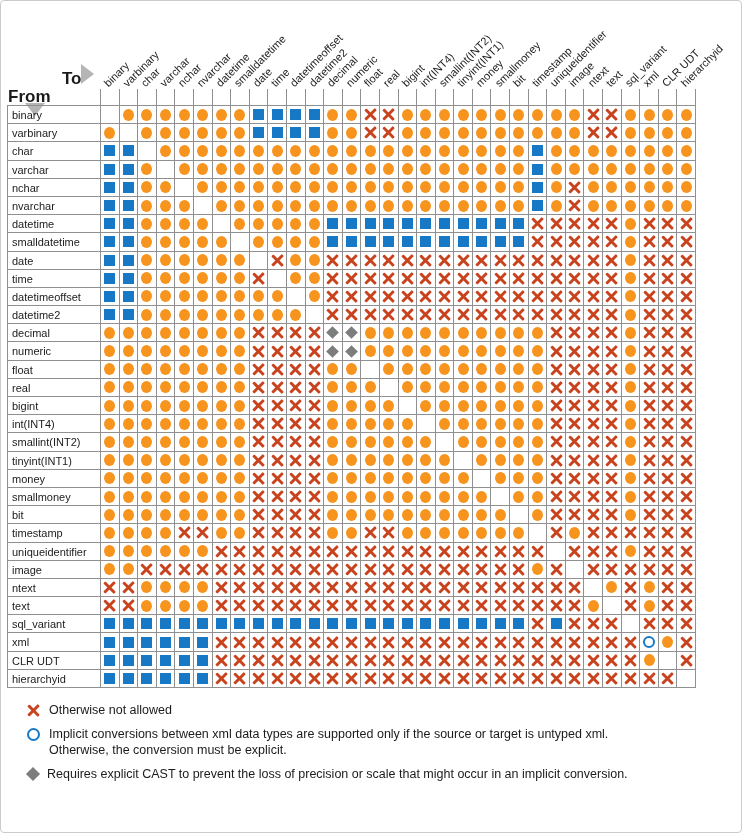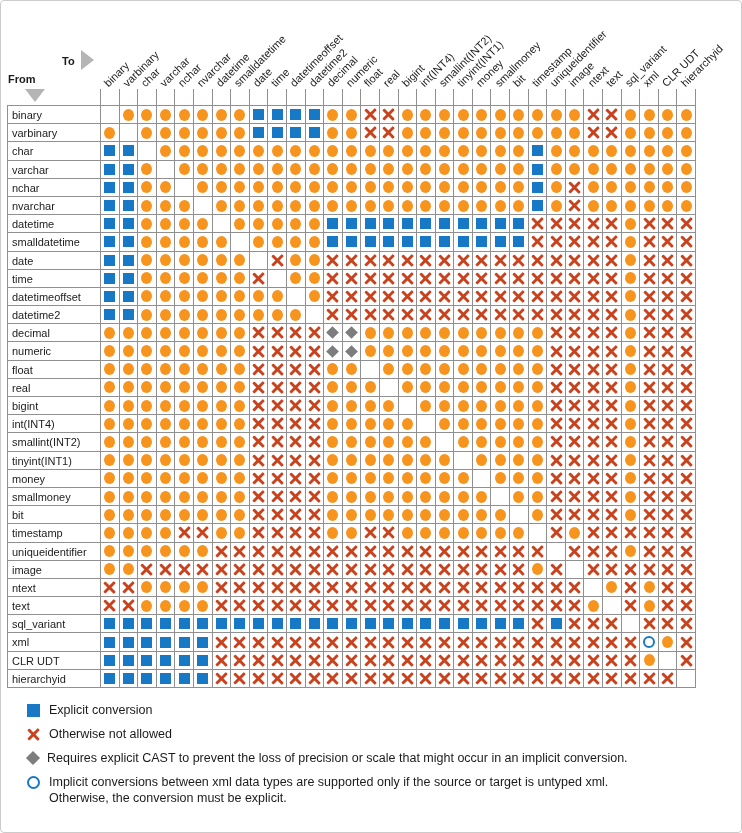--- a/index.html
+++ b/index.html
@@ -5,21 +5,21 @@
   :root{
     --blue:#1779c6; --orange:#f7941d; --red:#c8431d; --gray:#7d7d7d;
     --gl:#909090; --ink:#1b1b1b;
     --lw:94px; --cw:18.6px; --rh:18.2px;
   }
   html,body{margin:0;padding:0;background:#fff;}
   body{font-family:"Liberation Sans",sans-serif;color:var(--ink);}
   .frame{position:relative;width:740px;height:831px;border:1px solid #cbcbcb;border-radius:4px;background:#fff;overflow:hidden;}
 
   
-  .corner{position:absolute;left:6px;top:46px;width:100px;height:46px;font-size:11px;font-weight:bold;}
+  .corner{position:absolute;left:6px;top:60px;width:100px;height:46px;font-size:17px;font-weight:bold;}
   .to-label{position:absolute;left:55px;top:8px;}
   .tri-right{position:absolute;left:74px;top:3px;width:0;height:0;
     border-top:10px solid transparent;border-bottom:10px solid transparent;border-left:13px solid #b5b5b5;}
   .from-label{position:absolute;left:1px;top:26px;}
   .tri-down{position:absolute;left:18px;top:42px;width:0;height:0;
     border-left:10px solid transparent;border-right:10px solid transparent;border-top:13px solid #b5b5b5;}
 
   
   #col-labels{position:absolute;left:6px;top:0;width:730px;height:88px;overflow:visible;}
   .col-label{position:absolute;bottom:0;transform:rotate(-45deg);transform-origin:0% 100%;
@@ -3178,31 +3178,27 @@
       <div class="cell">
         <div class="sym sym-n"></div>
       </div>
       <div class="cell">
         <div class="sym sym-n"></div>
       </div>
       <div class="cell"></div>
     </div>
   <div id="legend">
       <div class="lg-item">
-        <div class="sym-e"></div>
-        <div class="lg-text">Explicit conversion</div>
-      </div>
-      <div class="lg-item">
         <div class="sym-n"></div>
         <div class="lg-text">Otherwise not allowed</div>
-      </div>
-      <div class="lg-item">
-        <div class="sym-d"></div>
-        <div class="lg-text">Requires explicit CAST to prevent the loss of precision or scale that might occur in an implicit conversion.</div>
       </div>
       <div class="lg-item">
         <div class="sym-u"></div>
         <div class="lg-text">Implicit conversions between xml data types are supported only if the source or target is untyped xml.<div>
             <div>Otherwise, the conversion must be explicit.</div>
           </div></div>
       </div>
+      <div class="lg-item">
+        <div class="sym-d"></div>
+        <div class="lg-text">Requires explicit CAST to prevent the loss of precision or scale that might occur in an implicit conversion.</div>
+      </div>
     </div>
 </div>
 
 </body></html>

